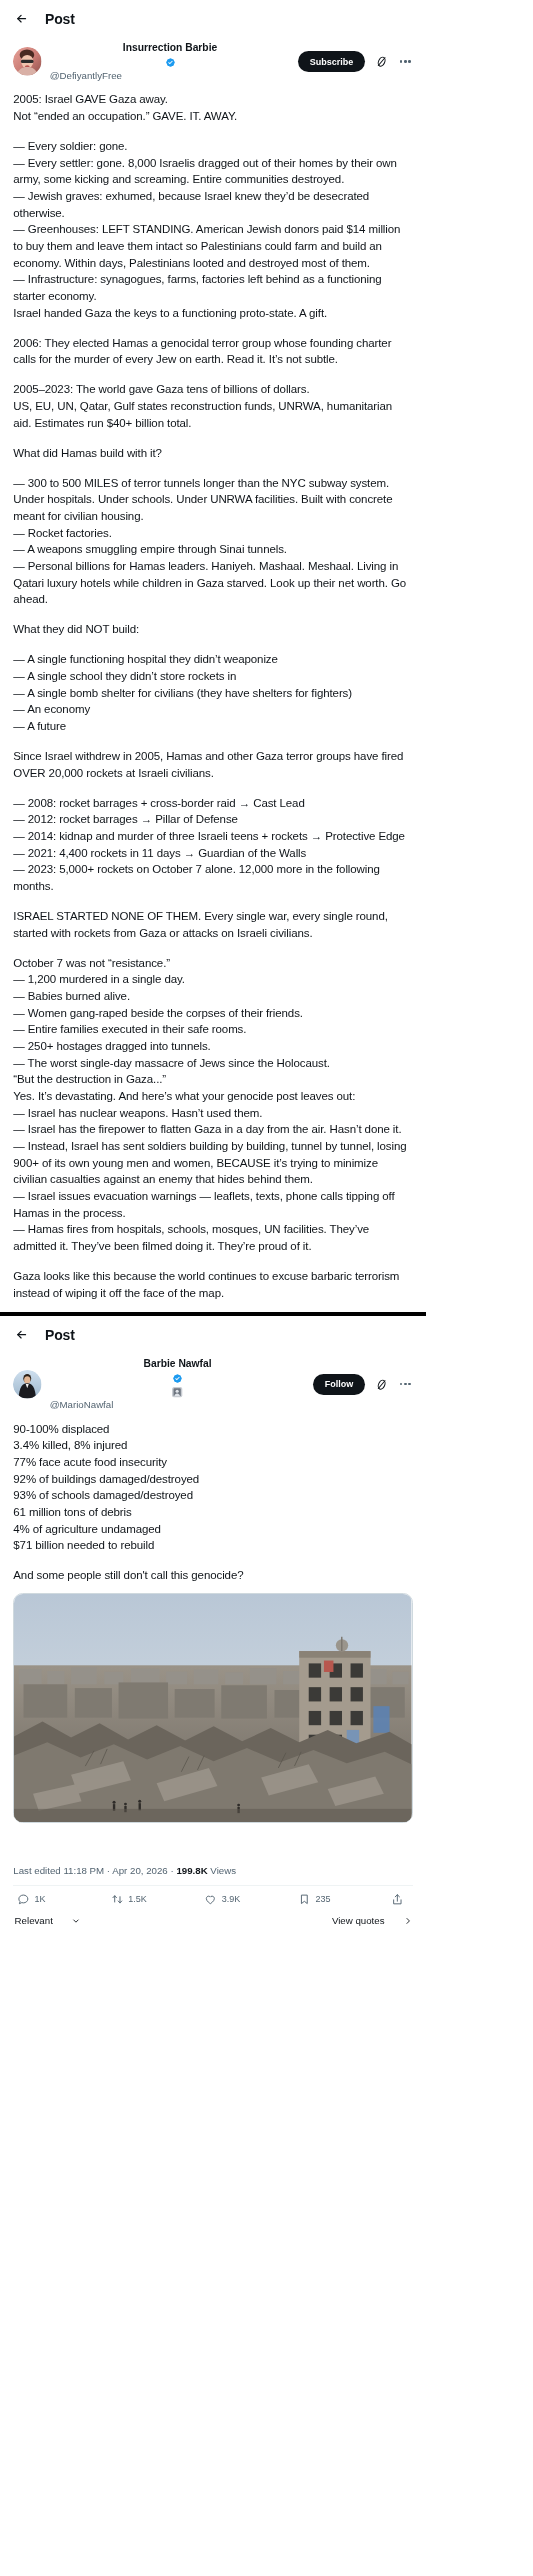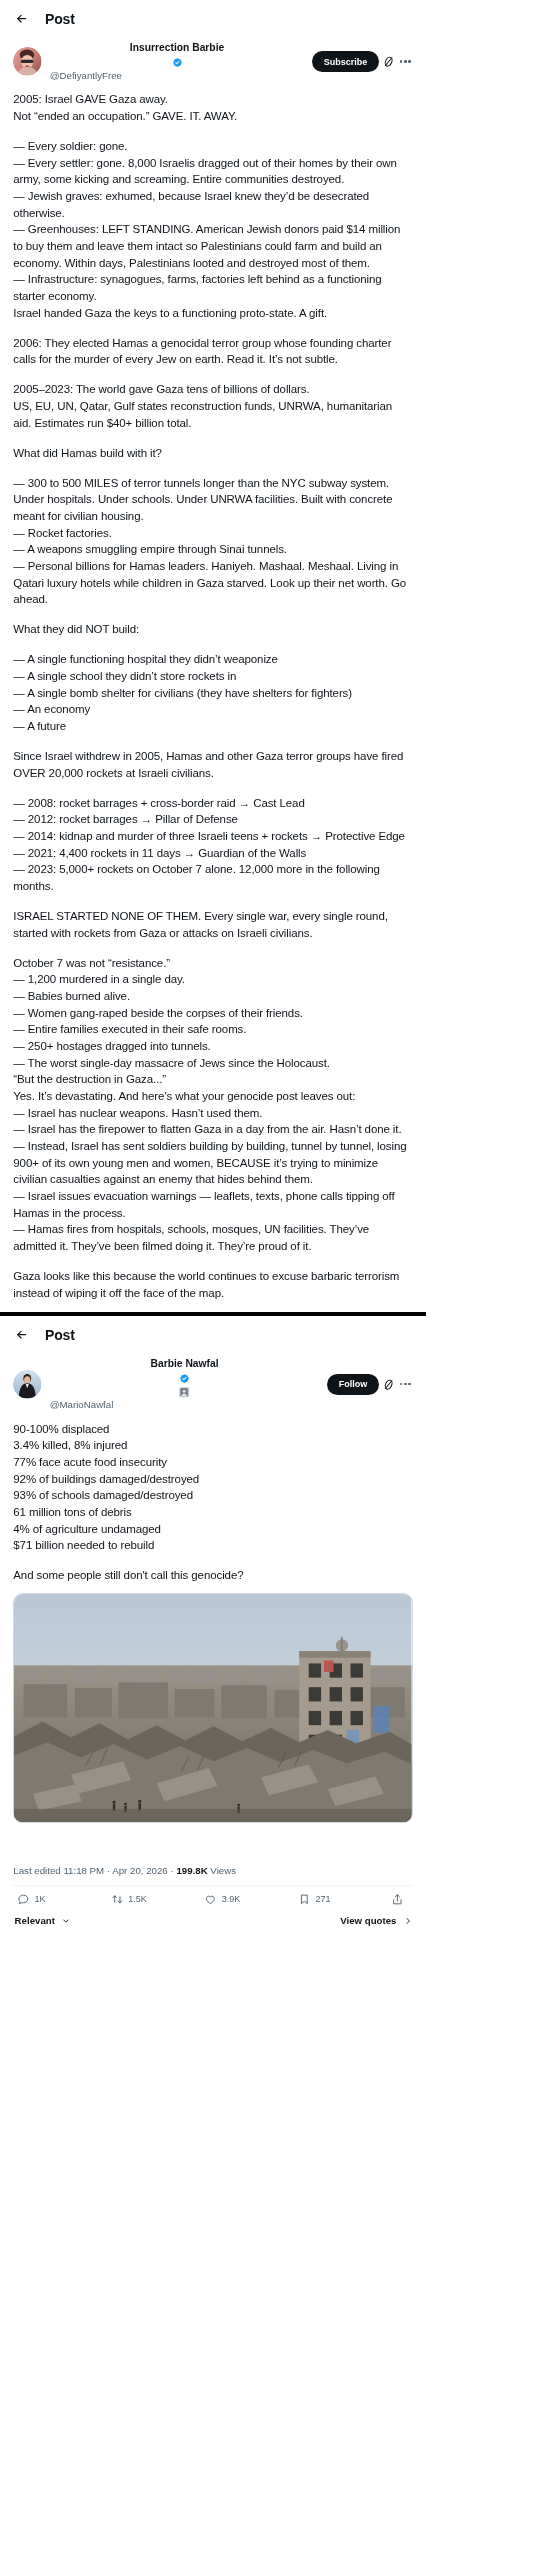--- a/index.html
+++ b/index.html
@@ -73,21 +73,21 @@
   }
   .affiliate-badge svg { display: block; width: 100%; height: 100%; }
   .handle {
     font-size: 9.7px;
     color: #536471;
     margin-top: 1.2px;
   }
   .author-actions {
     display: flex;
     align-items: center;
-    gap: 3px;
+    gap: 10px;
     flex: 0 0 auto;
   }
   .follow-btn {
     background: #0f1419;
     color: #ffffff;
     border: none;
     border-radius: 606px;
     font-family: "Liberation Sans", sans-serif;
     font-size: 9px;
     font-weight: bold;
@@ -162,21 +162,21 @@
   
   .sortrow {
     display: flex;
     align-items: center;
     justify-content: space-between;
     padding: 3.6px 14.6px 8.5px 14.6px;
     font-size: 9.7px;
     color: #0f1419;
   }
   .sortrow .left, .sortrow .right {
-    display: flex; align-items: center; gap: 7px; cursor: pointer; font-weight: bold;
+    display: flex; align-items: center; gap: 19px; cursor: pointer;
   }
   .chev { width: 7.9px; height: 7.9px; display: block; }
 
   
   .post-divider {
     height: 3.6px;
     background: #000000;
     margin-top: 11px;
   }
 </style>
@@ -513,21 +513,21 @@
       <div class="action">
         <svg viewBox="0 0 24 24" fill="none" stroke="currentColor" stroke-width="1.8" stroke-linejoin="round">
           <path d="M12 20.2s-7.6-4.6-7.6-9.6c0-2.6 2-4.6 4.4-4.6 1.6 0 2.7.8 3.2 1.8.5-1 1.6-1.8 3.2-1.8 2.4 0 4.4 2 4.4 4.6 0 5-7.6 9.6-7.6 9.6z"></path>
         </svg>
         <span>3.9K</span>
       </div>
       <div class="action">
         <svg viewBox="0 0 24 24" fill="none" stroke="currentColor" stroke-width="1.8" stroke-linejoin="round">
           <path d="M6.5 4h11v16l-5.5-4.3L6.5 20z"></path>
         </svg>
-        <span>271</span>
+        <span>235</span>
       </div>
       <div class="action">
         <svg viewBox="0 0 24 24" fill="none" stroke="currentColor" stroke-width="1.8" stroke-linecap="round" stroke-linejoin="round">
           <path d="M12 15.5V3.5"></path>
             <path d="M8 7.2l4-3.9 4 3.9"></path>
           <path d="M5 13v7.5h14V13"></path>
         </svg>
         <span></span>
       </div>
     </div>

